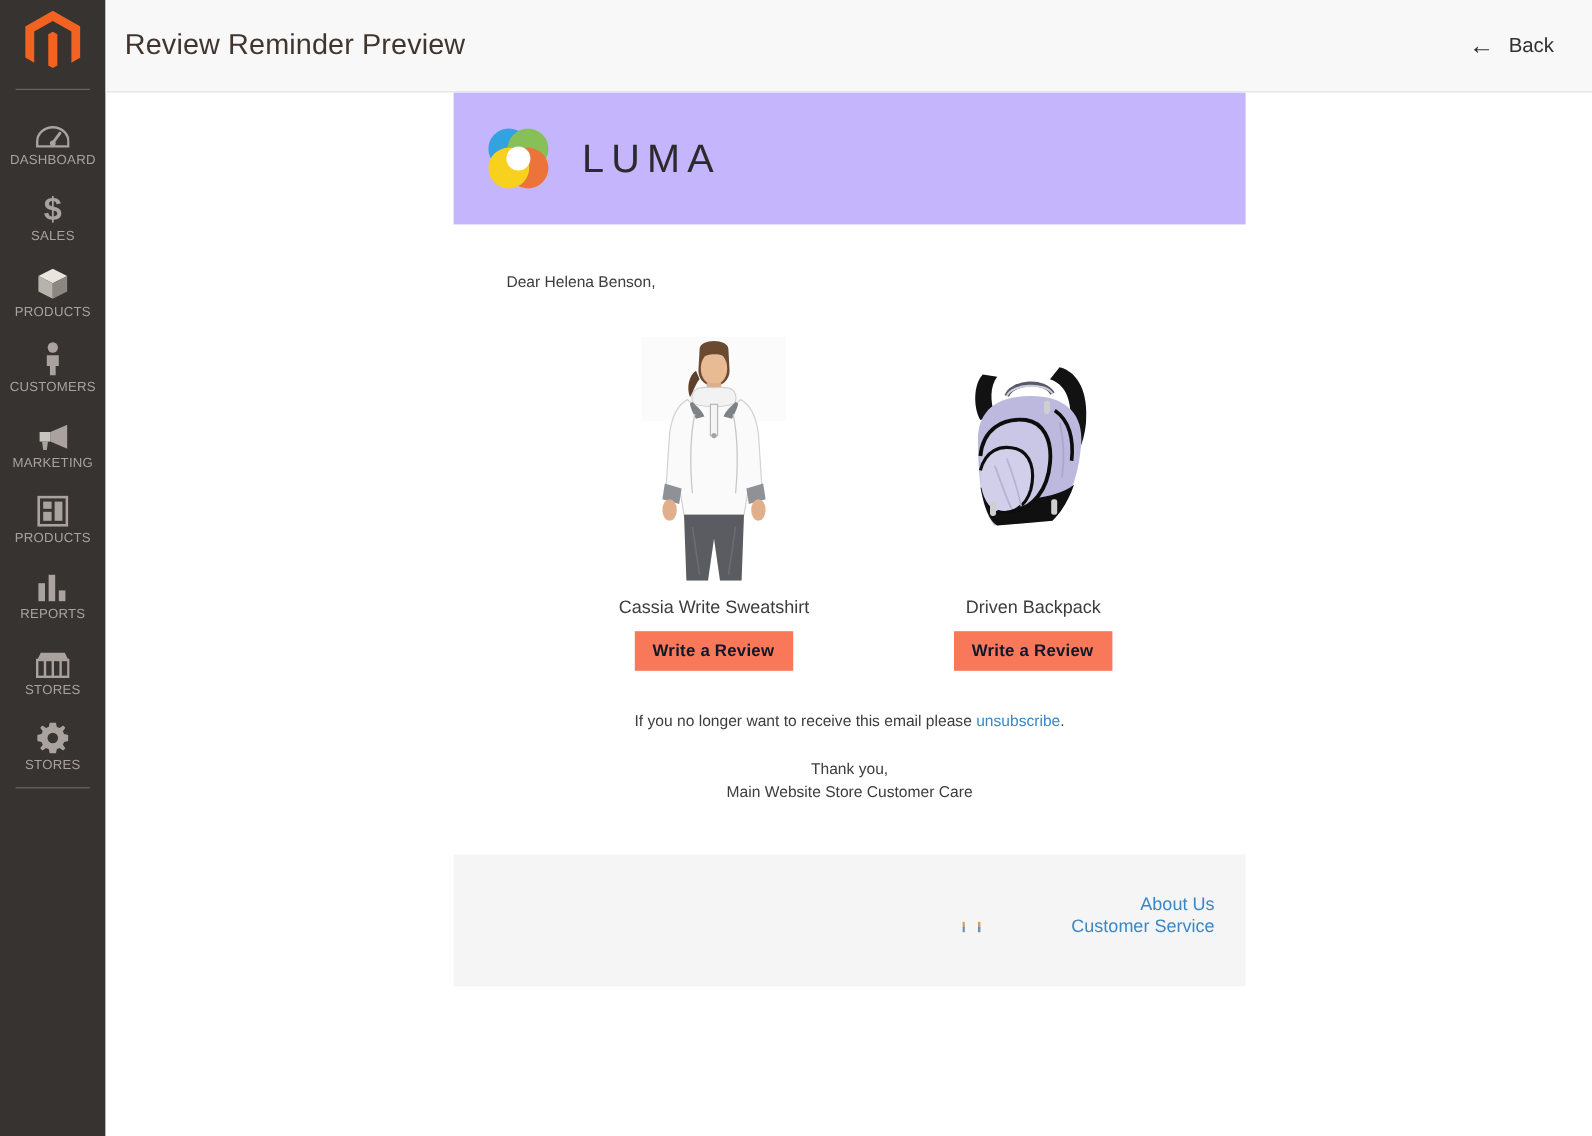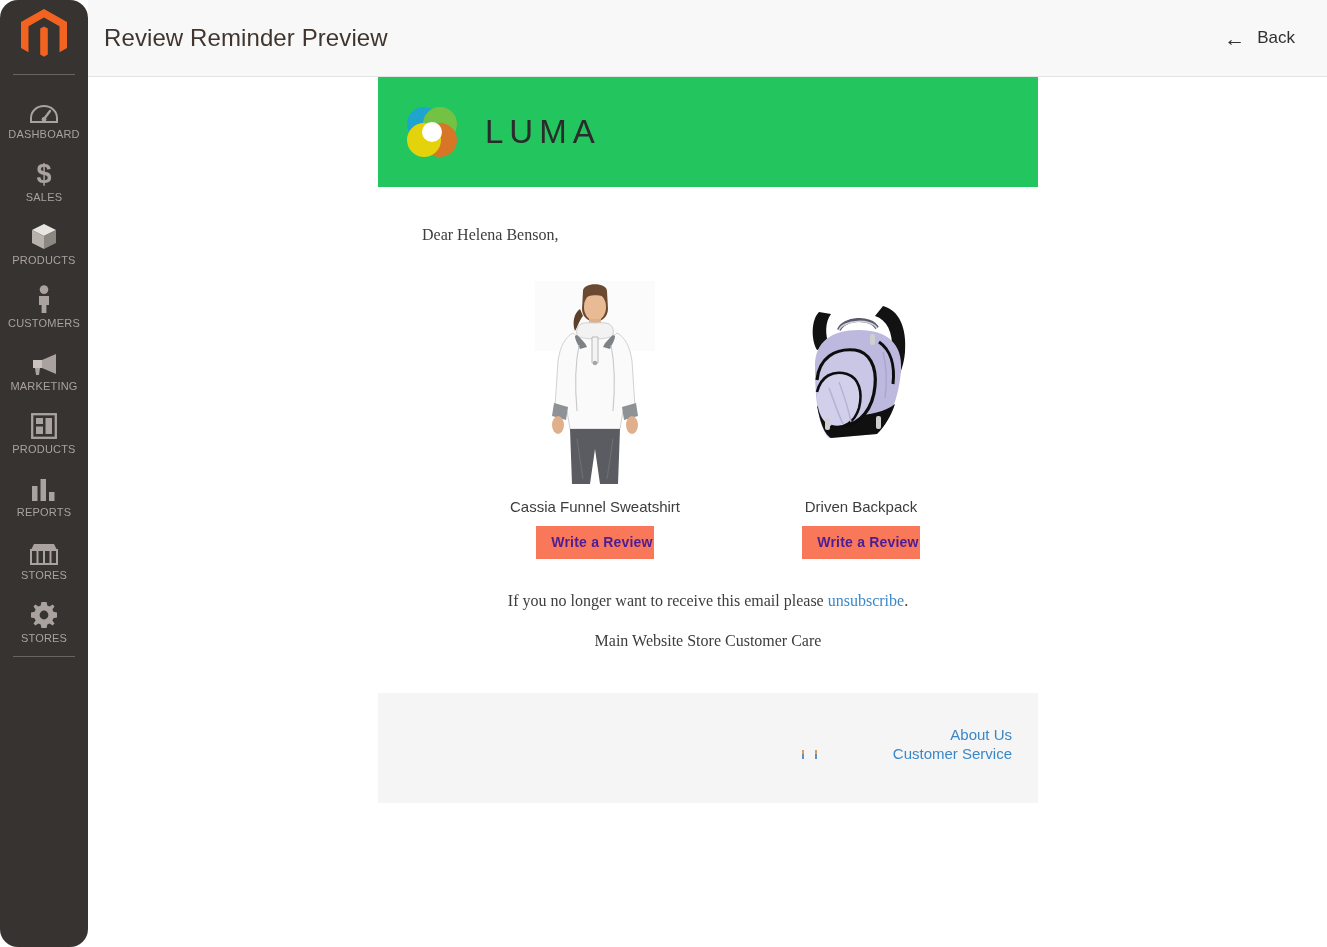--- a/index.html
+++ b/index.html
@@ -11,21 +11,20 @@
   }
   .app { position: relative; width: 1327px; height: 947px; display: flex; }
 
   
   .sidebar {
     width: 88px; height: 947px;
     background: #373330;
     flex: 0 0 88px;
     display: flex; flex-direction: column; align-items: center;
     overflow: hidden;
-    border-radius: 18px;
   }
   .logo-wrap {
     width: 88px; height: 70px;
     display: flex; align-items: center; justify-content: center;
   }
   .sidebar-divider {
     width: 62px; height: 1px; background: #6a6461;
     margin: 4px 0 10px 0;
   }
   .nav-item {
@@ -69,53 +68,53 @@
   .back-arrow { font-size: 21px; line-height: 1; color: #303030; }
 
   
   .email-wrap {
     width: 100%; height: calc(947px - 77px);
     overflow: hidden; position: relative;
   }
   .email-inner { width: 660px; margin-left: 290px; }
 
   .email-logo-band {
-    width: 660px; height: 110px; background: #22c55e;
+    width: 660px; height: 110px; background: #c4b5fd;
     display: flex; align-items: center; padding-left: 26px;
   }
   .luma-mark { width: 56px; height: 56px; flex: 0 0 56px; }
   .luma-word {
     margin-left: 25px; font-size: 33px; letter-spacing: 6px;
     color: #2b2b2b; font-family: "Liberation Sans", sans-serif;
   }
 
   .email-body { padding: 38px 44px 0 44px; }
   .email-p {
-    font-size: 16px; color: #3d3d3d; line-height: 19px;
-    margin-bottom: 21px; font-family: Liberation Serif, serif;
+    font-size: 13px; color: #3d3d3d; line-height: 19px;
+    margin-bottom: 21px; font-family: Liberation Sans, sans-serif;
   }
   .email-p.tight { margin-bottom: 0; }
   .email-p.para3 { max-width: 566px; line-height: 19.5px; margin-bottom: 0; }
 
   .products {
     display: flex; margin-top: 30px; padding-left: 40px;
   }
   .product { width: 285px; text-align: center; }
   .product-img {
     height: 210px; display: flex; align-items: flex-end; justify-content: center;
     margin-bottom: 14px;
   }
   .product-name {
     font-size: 15px; color: #3d3d3d; margin-bottom: 11px;
     font-family: "Liberation Sans", sans-serif;
   }
   .review-btn {
     display: inline-block; background: #f9785a;
-    color: #4c1d95; font-size: 14px; font-weight: bold;
-    padding: 8px 1px 9px 15px; border: none; cursor: pointer;
+    color: #0f172a; font-size: 14px; font-weight: bold;
+    padding: 8px 16px 9px 15px; border: none; cursor: pointer;
     font-family: "Liberation Sans", sans-serif; letter-spacing: .2px;
   }
 
   .email-tail { padding: 0 44px; margin-top: 32px; text-align: center; }
   .link-blue { color: #3a87c8; text-decoration: none; cursor: pointer; }
 
   .email-footer {
     width: 660px; margin-top: 43px; background: #f5f5f5;
     padding: 32px 26px 30px 26px; min-height: 110px; position: relative; text-align: right;
   }
@@ -312,21 +311,21 @@
                   <path d="M27 124 L41 128 L39 141 L25 137 Z" fill="#8e9196"></path>
                   <path d="M109 124 L95 128 L97 141 L111 137 Z" fill="#8e9196"></path>
 
                   <ellipse cx="31" cy="146" rx="6" ry="9" fill="#e0b08c"></ellipse>
                   <ellipse cx="105" cy="146" rx="6" ry="9" fill="#e0b08c"></ellipse>
 
                   <path d="M43 150 L93 150 L91 205 L73 205 L68 170 L63 205 L45 205 Z" fill="#5b5c61"></path>
                   <path d="M50 160 L56 200 M86 160 L80 200" stroke="#6d6e73" stroke-width="1.2" fill="none"></path>
                 </svg>
               </div>
-              <div class="product-name">Cassia Funnel Sweatshirt</div>
+              <div class="product-name">Cassia Write Sweatshirt</div>
               <button class="review-btn">Write a Review</button>
             </div>
 
             <div class="product">
               <div class="product-img">
                 <svg width="140" height="196" viewBox="0 0 140 196">
                   <rect x="0" y="0" width="140" height="196" fill="#ffffff"></rect>
 
                   <path d="M28 24 C20 32 20 52 26 62 L38 58 C34 46 34 34 40 26 Z" fill="#121212"></path>
 
@@ -358,20 +357,21 @@
               </div>
               <div class="product-name">Driven Backpack</div>
               <button class="review-btn">Write a Review</button>
             </div>
 
           </div>
         </div>
 
         <div class="email-tail">
           <p class="email-p"><span>If you no longer want to receive this email please </span><a class="link-blue">unsubscribe</a><span>.</span></p>
+          <p class="email-p tight">Thank you,</p>
           <p class="email-p tight">Main Website Store Customer Care</p>
         </div>
 
         <div class="email-footer">
           <a class="footer-link">About Us</a>
           <a class="footer-link">Customer Service</a>
           <div class="broken-icons">
             <span class="broken-ico">
               <svg width="4" height="9" viewBox="0 0 4 9">
                   <rect x="0" y="0" width="2" height="4" fill="#e08a36"></rect>

